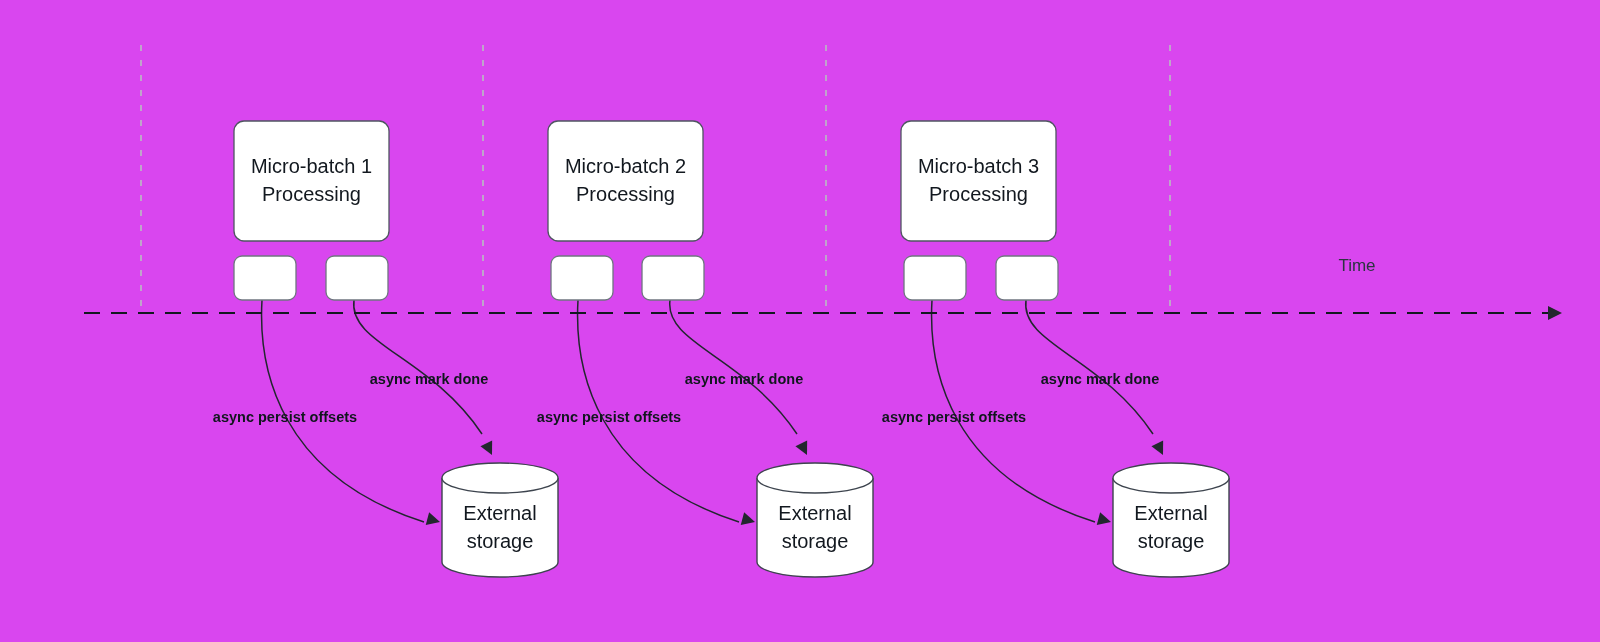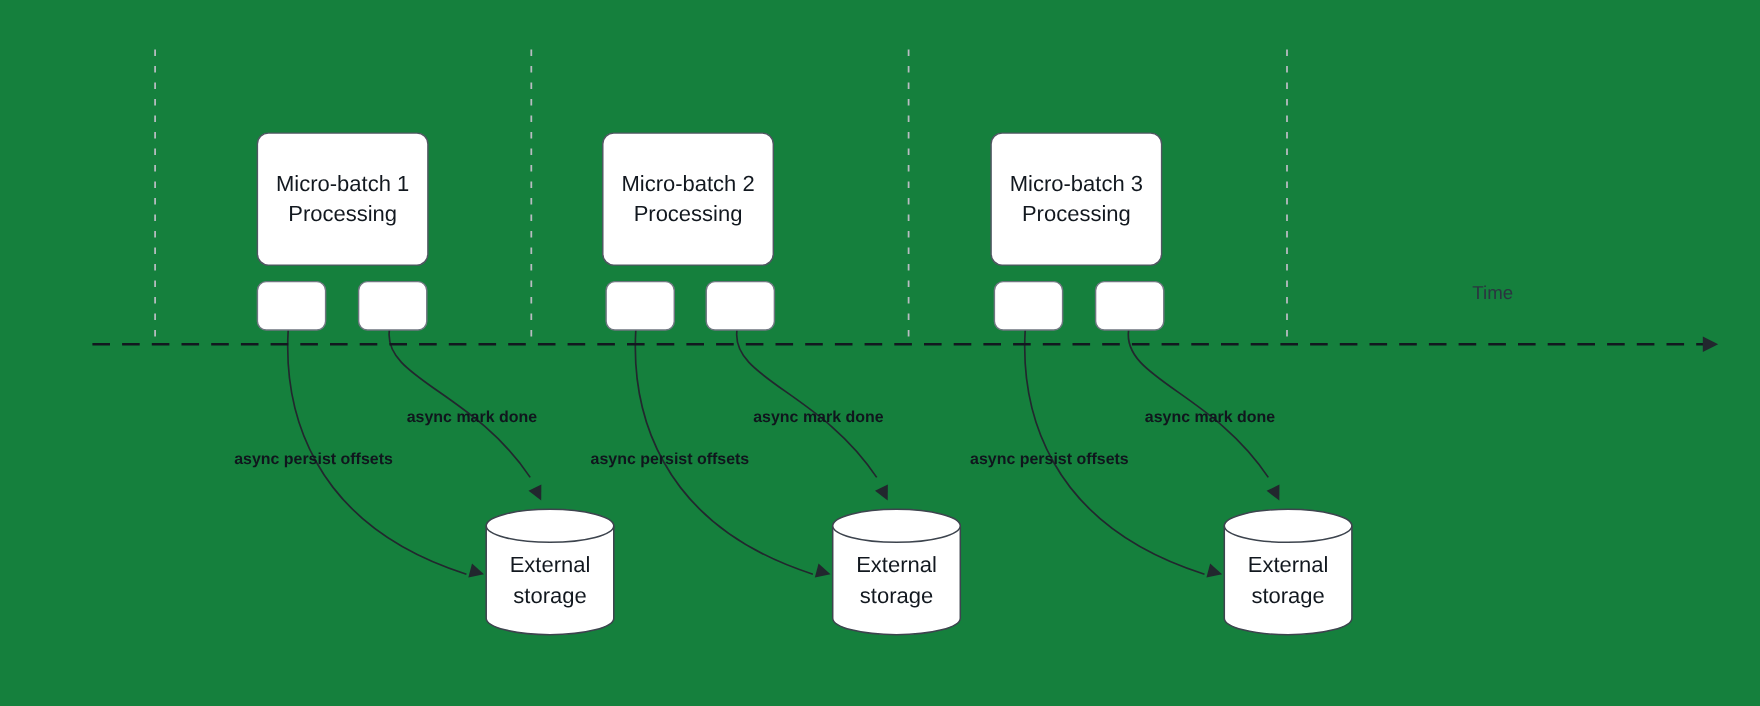--- a/index.html
+++ b/index.html
@@ -12,21 +12,21 @@
     width: 1600px;
     height: 642px;
     font-family: "Liberation Sans", sans-serif;
     color: #12181f;
     overflow: hidden;
   }
   #diagram-root {
     position: relative;
     width: 1600px;
     height: 642px;
-    background: #15803d;
+    background: #d946ef;
   }
   #diagram-svg {
     position: absolute;
     top: 0;
     left: 0;
     width: 1600px;
     height: 642px;
     display: block;
   }
   .node-text {

